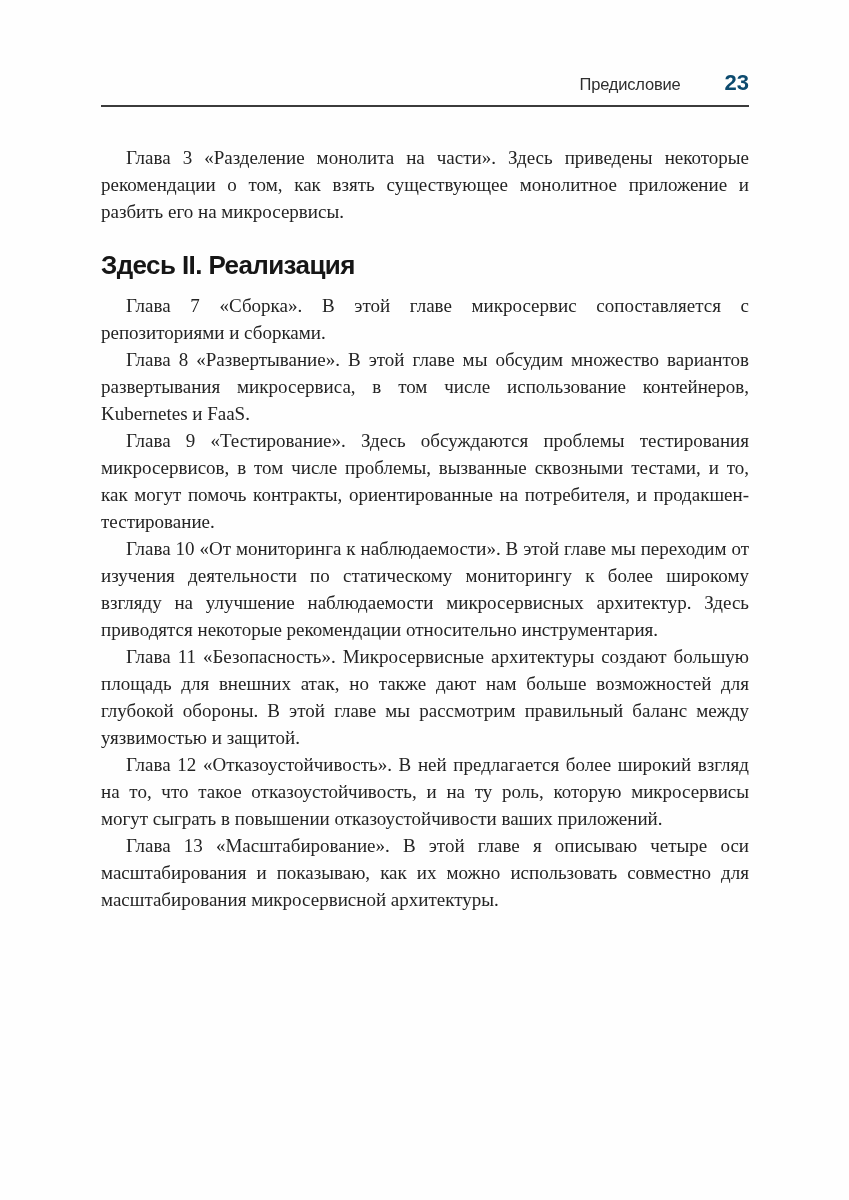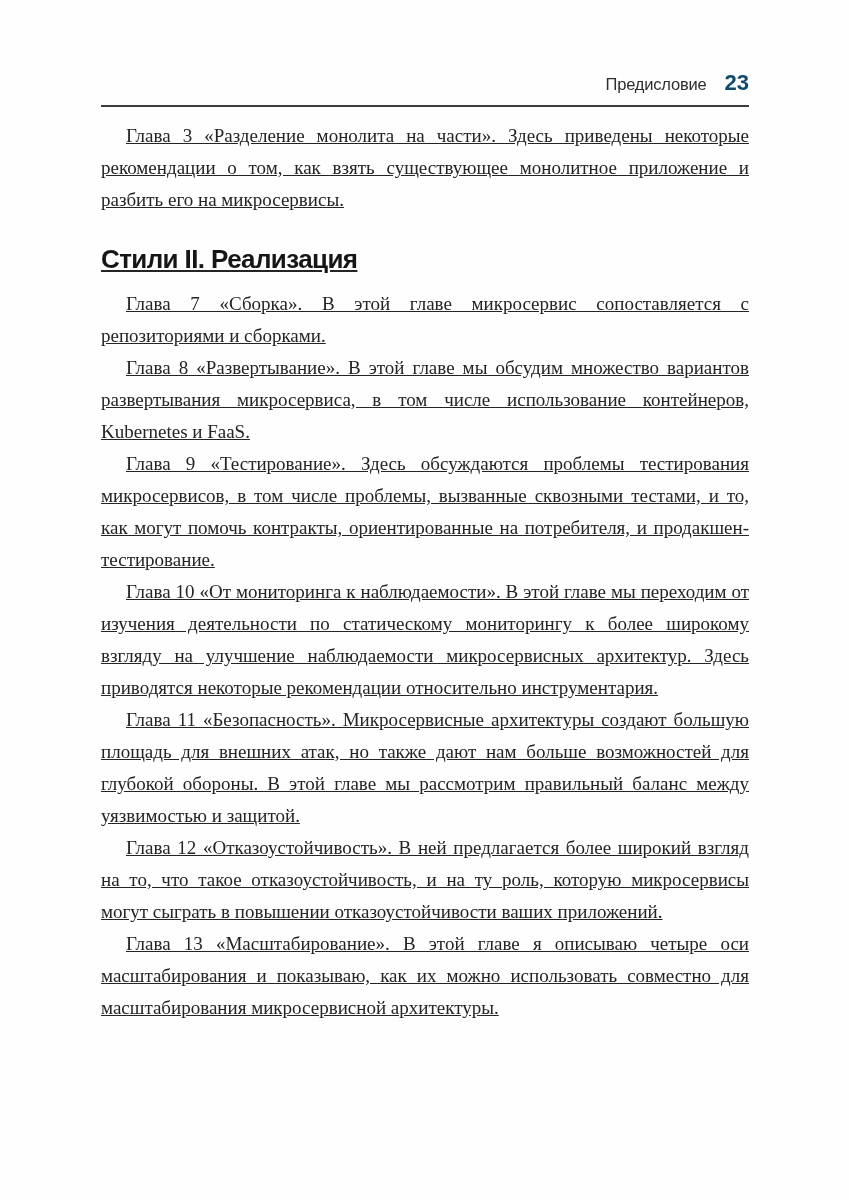--- a/index.html
+++ b/index.html
@@ -18,46 +18,45 @@
   }
   
   .running-head {
     position: absolute;
     top: 70px;
     left: 101px;
     width: 648px;
     display: flex;
     justify-content: flex-end;
     align-items: baseline;
-    gap: 18px;
+    gap: 44px;
     padding-bottom: 9px;
     border-bottom: 2px solid #3b3b3b;
     font-family: "Liberation Sans", sans-serif;
   }
   .running-head .rh-title {
     font-size: 16.5px;
     color: #2e2e2e;
     letter-spacing: -0.2px;
   }
   .running-head .rh-num {
     font-size: 22px;
     font-weight: 700;
     color: #0c4a6e;
   }
   
   .text-col {
     position: absolute;
-    top: 120px;
+    top: 144px;
     left: 101px;
     width: 648px;
     font-size: 19px;
-    line-height: 32px;
+    line-height: 27px;
     color: #242424;
     text-align: justify;
-    text-decoration: underline;
   }
   .text-col p {
     text-indent: 25px;
   }
   .text-col p.no-indent {
     text-indent: 0;
   }
   .part-heading {
     font-family: "Liberation Sans", sans-serif;
     font-weight: 700;
@@ -76,21 +75,21 @@
   <div class="running-head">
     <span class="rh-title">Предисловие</span>
     <span class="rh-num">23</span>
   </div>
 
   <div class="text-col">
 
     <p>Глава 3 «Разделение монолита на части». Здесь приведены некоторые рекомендации о том, как взять существующее монолитное приложение и разбить его на микросервисы.</p>
 
 
-    <h1 class="part-heading">Стили II. Реализация</h1>
+    <h1 class="part-heading">Здесь II. Реализация</h1>
 
 
 
 
     <p>Глава 7 «Сборка». В этой главе микросервис сопоставляется с репозиториями и сборками.</p>
 
     <p>Глава 8 «Развертывание». В этой главе мы обсудим множество вариантов развертывания микросервиса, в том числе использование контейнеров, Kubernetes и FaaS.</p>
 
     <p>Глава 9 «Тестирование». Здесь обсуждаются проблемы тестирования микросервисов, в том числе проблемы, вызванные сквозными тестами, и то, как могут помочь контракты, ориентированные на потребителя, и продакшен-тестирование.</p>
 

